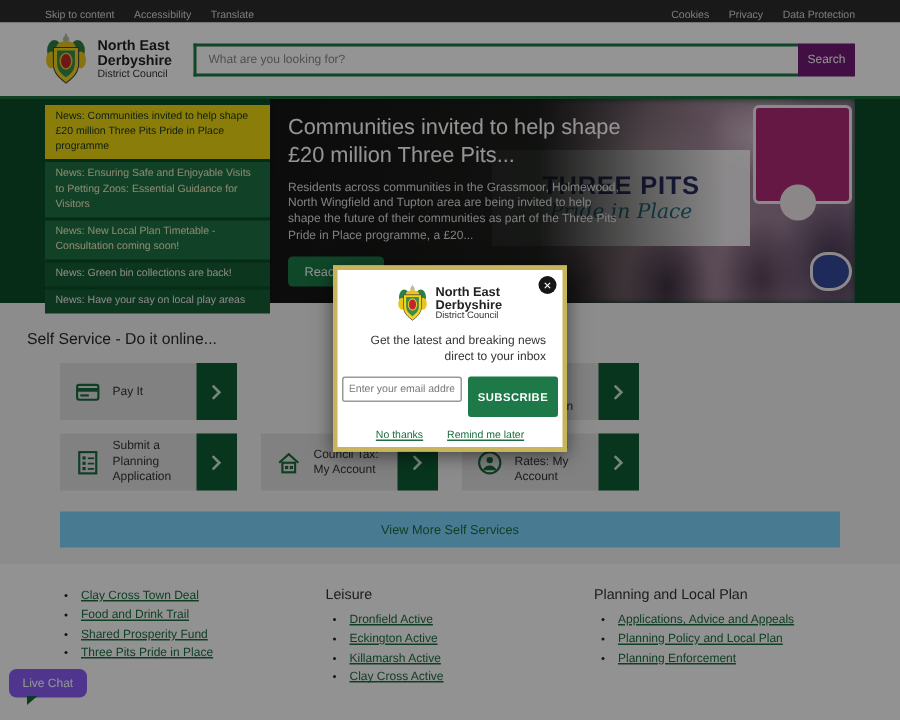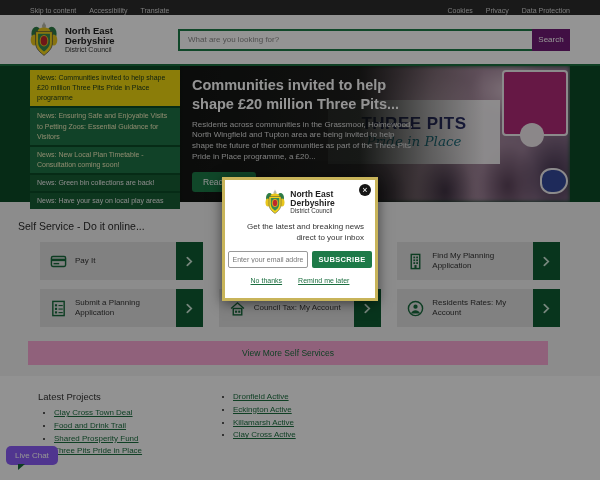--- a/index.html
+++ b/index.html
@@ -11,21 +11,21 @@
   .topbar span{font-size:7px;color:#d8d8d8;margin-right:13px;cursor:pointer;}
   .topbar .tb-right span{margin-right:0;margin-left:13px;}
 
   
   .header{height:51px;background:#fff;display:flex;align-items:center;padding:0 30px;border-bottom:2px solid #1b6e3f;}
   .crest{width:28px;height:38px;}
   .org{margin-left:7px;line-height:1.05;}
   .org .l1,.org .l2{font-size:9.5px;font-weight:bold;color:#222;}
   .org .l3{font-size:7px;color:#333;}
   .searchwrap{margin-left:auto;display:flex;align-items:center;}
-  .search-input{width:354px;height:22px;border:2px solid #1d7a48;border-right:none;font-size:8px;padding:0 8px;color:#444;outline:none;}
+  .search-input{width:403px;height:22px;border:2px solid #1d7a48;border-right:none;font-size:8px;padding:0 8px;color:#444;outline:none;}
   .search-input::placeholder{color:#8a8a8a;}
   .search-btn{width:38px;height:22px;background:#701a75;color:#fff;border:none;font-size:8px;cursor:pointer;}
 
   
   .hero{height:136px;background:#0b4b27;display:flex;padding:4px 30px 4px 30px;}
   .news-col{width:150px;flex:none;display:flex;flex-direction:column;}
   .news-item{font-size:7px;line-height:1.45;padding:3px 7px;margin-bottom:2px;color:#ededed;background:#175e34;cursor:pointer;}
   .news-item:nth-child(2),.news-item:nth-child(3){background:#1e7245;color:#f0ecbd;}
   .news-item.active{background:#f0d711;color:#15361c;}
   .hero-main{flex:1;position:relative;overflow:hidden;margin-top:-4px;margin-bottom:-4px;}
@@ -39,34 +39,34 @@
     linear-gradient(100deg,#6e5a70,#9c7f92 40%,#b294a4 62%,#8e7390);}
   .brandbox{position:absolute;left:148px;top:34px;width:172px;height:64px;background:rgba(250,250,250,.88);
     display:flex;flex-direction:column;justify-content:center;align-items:center;}
   .brand-l1{font-size:17px;font-weight:800;letter-spacing:.5px;color:#2b2f6b;line-height:1.1;}
   .brand-l2{font-family:"DejaVu Serif",serif;font-style:italic;font-size:13.5px;color:#1e7b8c;line-height:1.15;}
   .puzzle-magenta{position:absolute;left:322px;top:4px;width:66px;height:66px;background:#b02a78;border:2px solid #f0eef0;border-radius:4px;}
   .puzzle-magenta::after{content:"";position:absolute;left:16px;bottom:-13px;width:24px;height:24px;border-radius:50%;background:#efe9ec;}
   .puzzle-blue{position:absolute;left:360px;top:102px;width:28px;height:26px;background:#35499b;border:2px solid #f0eef0;border-radius:45% 55% 55% 45%;}
   .hero-shade{position:absolute;inset:0;background:linear-gradient(to right,rgba(12,16,12,.93) 0%,rgba(12,16,12,.88) 46%,rgba(12,16,12,.35) 64%,transparent 78%);}
   .hero-content{position:absolute;left:0;top:0;bottom:0;width:64%;padding:10px 12px 8px 12px;}
-  .hero-title{margin:0 0 6px 0;font-size:14.5px;font-weight:700;color:#fff;line-height:1.3;}
+  .hero-title{margin:0 0 6px 0;font-size:14.5px;font-weight:400;color:#fff;line-height:1.3;}
   .hero-excerpt{margin:0 0 8px 0;font-size:8px;color:#dcdcdc;line-height:1.34;}
   .readmore-btn{background:#1d7a48;color:#fff;border:none;border-radius:3px;font-size:8.5px;padding:5px 11px;cursor:pointer;}
 
   
   .selfservice{background:#f2f2f2;padding:18px 0 11px 0;}
   .ss-heading{margin:0 0 10px 0;padding:0 18px;font-size:10.5px;font-weight:400;color:#2a2a2a;}
-  .cards{display:grid;grid-template-columns:repeat(3,1fr);gap:9px 16px;padding:0 40px;}
+  .cards{display:grid;grid-template-columns:repeat(4,1fr);gap:9px 16px;padding:0 40px;}
   .card{display:flex;align-items:center;height:38px;background:#dedede;cursor:pointer;}
   .card .cicon{flex:none;width:17px;height:17px;margin:0 8px 0 10px;}
   .card .clabel{flex:1;font-size:8px;color:#333;line-height:1.3;padding-right:4px;}
   .card .cgo{flex:none;width:27px;height:38px;background:#0f5c33;display:flex;align-items:center;justify-content:center;}
   .c1{grid-column:1}.c2{grid-column:2}.c3{grid-column:3}.r1{grid-row:1}.r2{grid-row:2}
-  .viewmore{display:block;width:520px;margin:14px 40px 0 28px;height:24px;background:#f9a8d4;border:none;color:#1b6e3f;font-size:8.5px;cursor:pointer;}
+  .viewmore{display:block;width:520px;margin:14px 40px 0 40px;height:24px;background:#7dd3fc;border:none;color:#1b6e3f;font-size:8.5px;cursor:pointer;}
 
   
   .footer{background:#fcfcfc;height:104px;display:grid;grid-template-columns:repeat(3,1fr);gap:0 15px;padding:15px 40px 0 38px;}
   .footer-col{position:relative;}
   .footer-col h3{margin:0 0 5px 0;font-size:9.5px;font-weight:400;color:#333;}
   .footer-col ul{margin:0;padding:0 0 0 16px;}
   .footer-col li{font-size:8px;color:#222;line-height:1.6;}
   .footer-col a{color:#1b6e3f;text-decoration:underline;cursor:pointer;}
 
   
@@ -82,21 +82,21 @@
   .modal-close::before{content:"\00d7";font-size:9px;line-height:1;}
   .modal-logo{display:flex;align-items:center;justify-content:center;gap:5px;margin-top:2px;}
   .modal-logo .crest{width:20px;height:27px;}
   .modal-org{text-align:left;line-height:1.05;}
   .modal-org .l1,.modal-org .l2{font-size:8.5px;font-weight:bold;color:#222;}
   .modal-org .l3{font-size:6.3px;color:#333;}
   .modal-msg{font-size:8px;color:#333;line-height:1.35;margin:6px 2px 7px 2px;text-align:right;}
   .modal-form{display:flex;justify-content:center;gap:4px;}
   .modal-email{width:80px;height:17px;border:1px solid #999;border-radius:2px;font-size:7px;padding:0 4px;color:#444;outline:none;}
   .modal-email::placeholder{color:#777;}
-  .subscribe-btn{height:17px;background:#1d7a48;color:#fff;border:none;border-radius:2px;font-size:7.5px;font-weight:bold;padding:0 7px;letter-spacing:.3px;cursor:pointer;}
+  .subscribe-btn{height:27px;background:#1d7a48;color:#fff;border:none;border-radius:2px;font-size:7.5px;font-weight:bold;padding:0 7px;letter-spacing:.3px;cursor:pointer;}
   .modal-links{margin-top:9px;display:flex;justify-content:center;gap:16px;}
   .modal-links a{font-size:7px;color:#1b6e3f;text-decoration:underline;cursor:pointer;}
 </style>
 </head>
 <body>
 
 <svg width="0" height="0" style="position:absolute">
   <defs>
     <symbol id="crest" viewBox="0 0 40 52">
       <path d="M20 0 L23 7 L17 7 Z" fill="#b9b9a8"></path>
@@ -246,36 +246,44 @@
             </svg>
           </span>
       </div>
 
     </div>
     <button class="viewmore">View More Self Services</button>
   </div>
 
   <div class="footer" id="footer">
       <div class="footer-col">
-        <h3>Latest Projects</h3>
         <ul>
           <li><a>Clay Cross Town Deal</a></li>
           <li><a>Food and Drink Trail</a></li>
           <li><a>Shared Prosperity Fund</a></li>
           <li><a>Three Pits Pride in Place</a></li>
         </ul>
       </div>
       <div class="footer-col">
+        <h3>Leisure</h3>
         <ul>
           <li><a>Dronfield Active</a></li>
           <li><a>Eckington Active</a></li>
           <li><a>Killamarsh Active</a></li>
           <li><a>Clay Cross Active</a></li>
         </ul>
       </div>
+      <div class="footer-col">
+        <h3>Planning and Local Plan</h3>
+        <ul>
+          <li><a>Applications, Advice and Appeals</a></li>
+          <li><a>Planning Policy and Local Plan</a></li>
+          <li><a>Planning Enforcement</a></li>
+        </ul>
+      </div>
     </div>
 
   <div class="livechat">Live Chat</div>
 
   <div class="dim"></div>
 
   <div class="modal">
     <div class="modal-close"></div>
     <div class="modal-logo">
       <svg class="crest">

